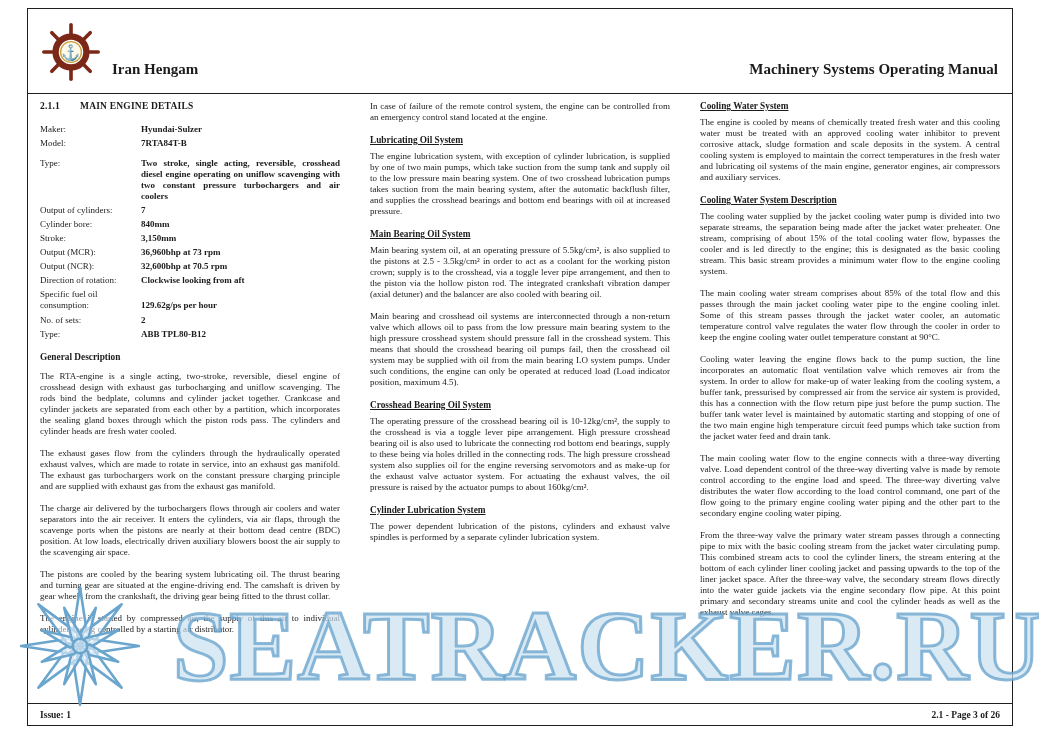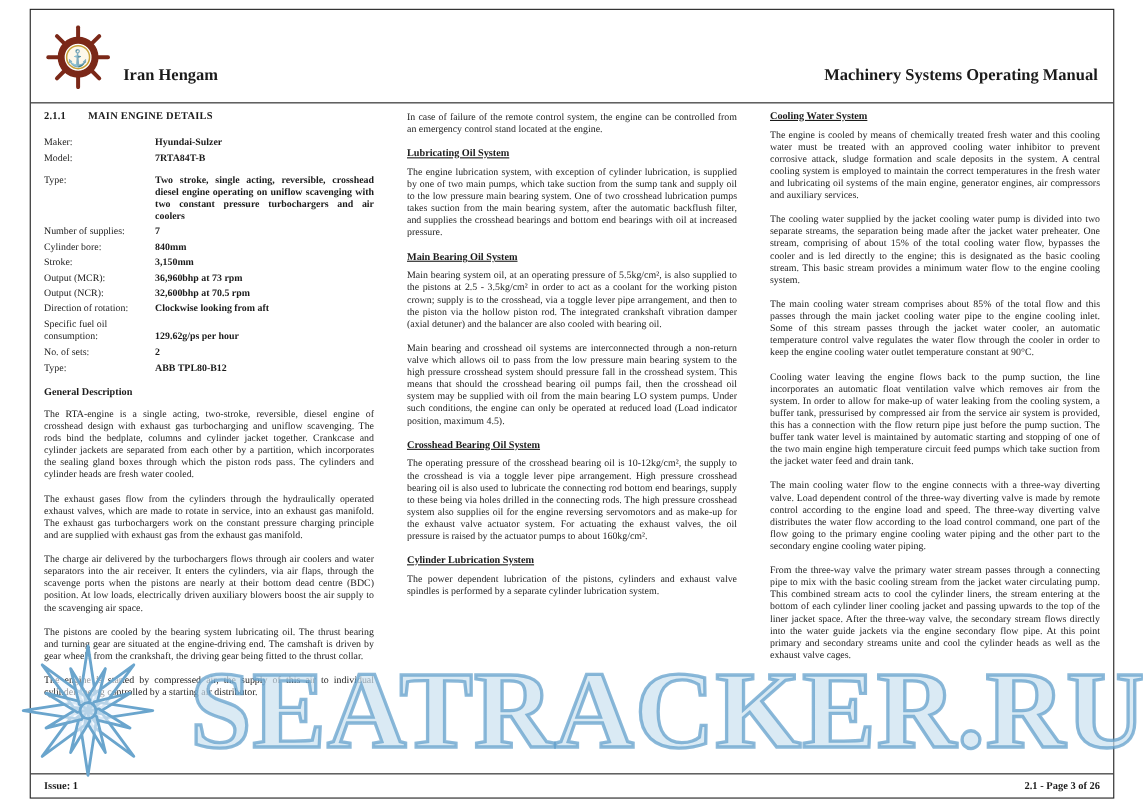--- a/index.html
+++ b/index.html
@@ -96,21 +96,21 @@
         </div>
         <div class="spec-row">
           <div class="spec-label">Model:</div>
           <div class="spec-value">7RTA84T-B</div>
         </div>
         <div class="spec-row gap-above">
           <div class="spec-label">Type:</div>
           <div class="spec-value" style="text-align:justify;">Two stroke, single acting, reversible, crosshead diesel engine operating on uniflow scavenging with two constant pressure turbochargers and air coolers</div>
         </div>
         <div class="spec-row">
-          <div class="spec-label">Number of supplies:</div>
+          <div class="spec-label">Output of cylinders:</div>
           <div class="spec-value">7</div>
         </div>
         <div class="spec-row">
           <div class="spec-label">Cylinder bore:</div>
           <div class="spec-value">840mm</div>
         </div>
         <div class="spec-row">
           <div class="spec-label">Stroke:</div>
           <div class="spec-value">3,150mm</div>
         </div>
@@ -165,20 +165,21 @@
       <p>The operating pressure of the crosshead bearing oil is 10-12kg/cm², the supply to the crosshead is via a toggle lever pipe arrangement. High pressure crosshead bearing oil is also used to lubricate the connecting rod bottom end bearings, supply to these being via holes drilled in the connecting rods. The high pressure crosshead system also supplies oil for the engine reversing servomotors and as make-up for the exhaust valve actuator system. For actuating the exhaust valves, the oil pressure is raised by the actuator pumps to about 160kg/cm².</p>
 
       <div class="sec-heading">Cylinder Lubrication System</div>
       <p>The power dependent lubrication of the pistons, cylinders and exhaust valve spindles is performed by a separate cylinder lubrication system.</p>
     </div>
 
     <div class="col">
       <div class="sec-heading first">Cooling Water System</div>
       <p>The engine is cooled by means of chemically treated fresh water and this cooling water must be treated with an approved cooling water inhibitor to prevent corrosive attack, sludge formation and scale deposits in the system. A central cooling system is employed to maintain the correct temperatures in the fresh water and lubricating oil systems of the main engine, generator engines, air compressors and auxiliary services.</p>
 
+      <div class="sec-heading">Cooling Water System Description</div>
       <p>The cooling water supplied by the jacket cooling water pump is divided into two separate streams, the separation being made after the jacket water preheater. One stream, comprising of about 15% of the total cooling water flow, bypasses the cooler and is led directly to the engine; this is designated as the basic cooling stream. This basic stream provides a minimum water flow to the engine cooling system.</p>
       <p>The main cooling water stream comprises about 85% of the total flow and this passes through the main jacket cooling water pipe to the engine cooling inlet. Some of this stream passes through the jacket water cooler, an automatic temperature control valve regulates the water flow through the cooler in order to keep the engine cooling water outlet temperature constant at 90°C.</p>
       <p>Cooling water leaving the engine flows back to the pump suction, the line incorporates an automatic float ventilation valve which removes air from the system. In order to allow for make-up of water leaking from the cooling system, a buffer tank, pressurised by compressed air from the service air system is provided, this has a connection with the flow return pipe just before the pump suction. The buffer tank water level is maintained by automatic starting and stopping of one of the two main engine high temperature circuit feed pumps which take suction from the jacket water feed and drain tank.</p>
       <p>The main cooling water flow to the engine connects with a three-way diverting valve. Load dependent control of the three-way diverting valve is made by remote control according to the engine load and speed. The three-way diverting valve distributes the water flow according to the load control command, one part of the flow going to the primary engine cooling water piping and the other part to the secondary engine cooling water piping.</p>
       <p>From the three-way valve the primary water stream passes through a connecting pipe to mix with the basic cooling stream from the jacket water circulating pump. This combined stream acts to cool the cylinder liners, the stream entering at the bottom of each cylinder liner cooling jacket and passing upwards to the top of the liner jacket space. After the three-way valve, the secondary stream flows directly into the water guide jackets via the engine secondary flow pipe. At this point primary and secondary streams unite and cool the cylinder heads as well as the exhaust valve cages.</p>
     </div>
   </div>
 
   <div class="footer">
     <span>Issue: 1</span>

